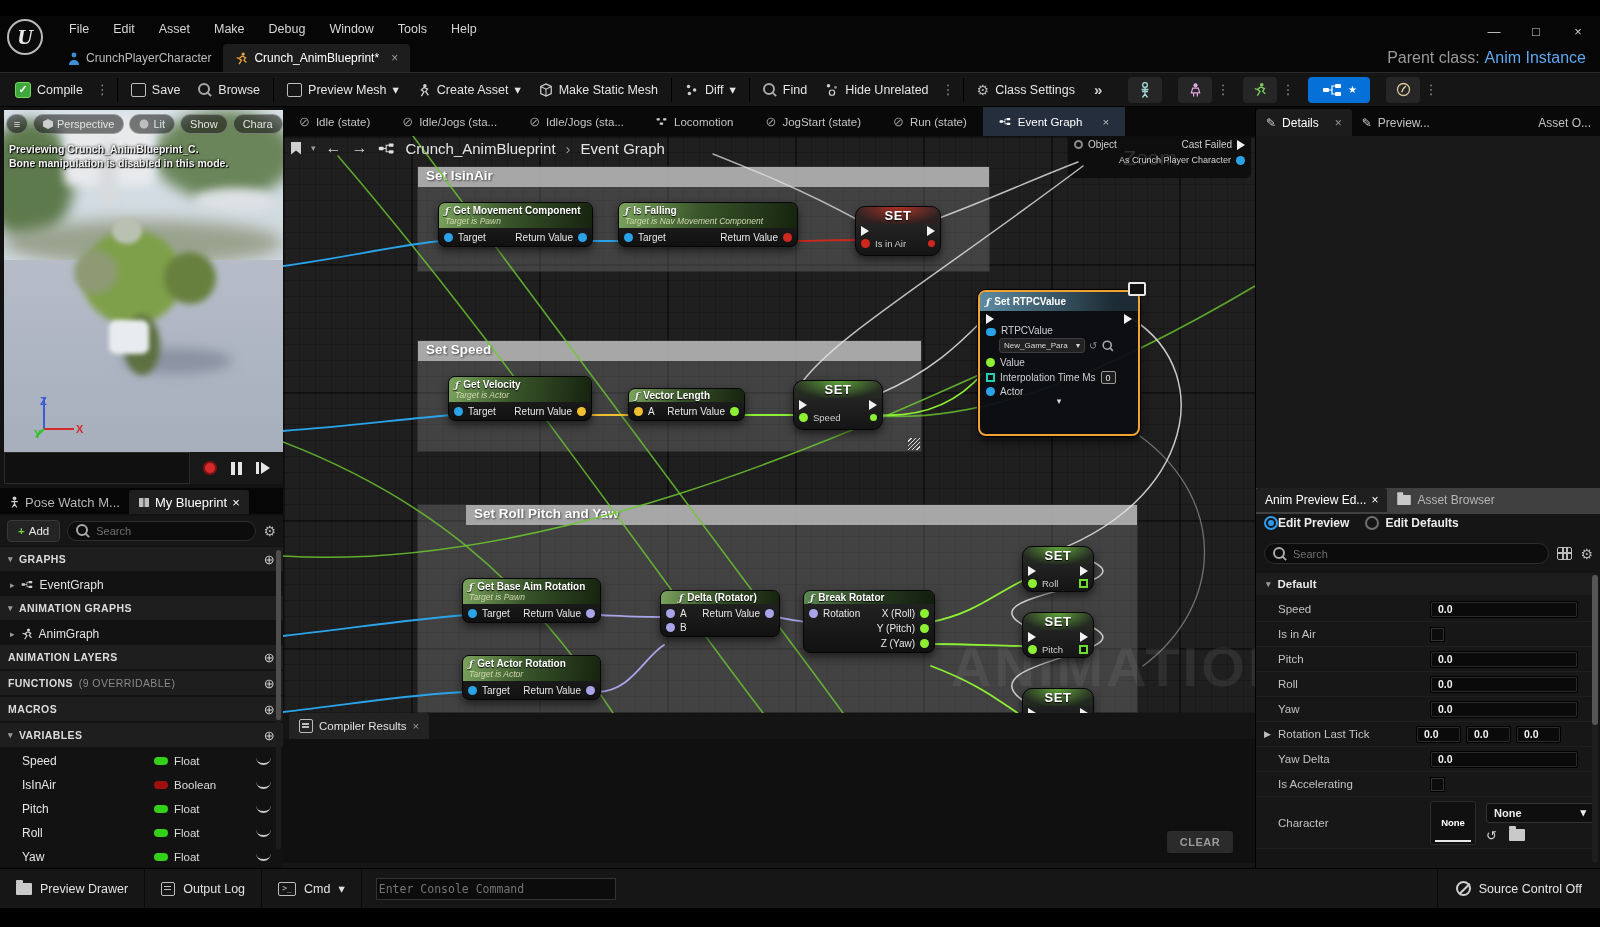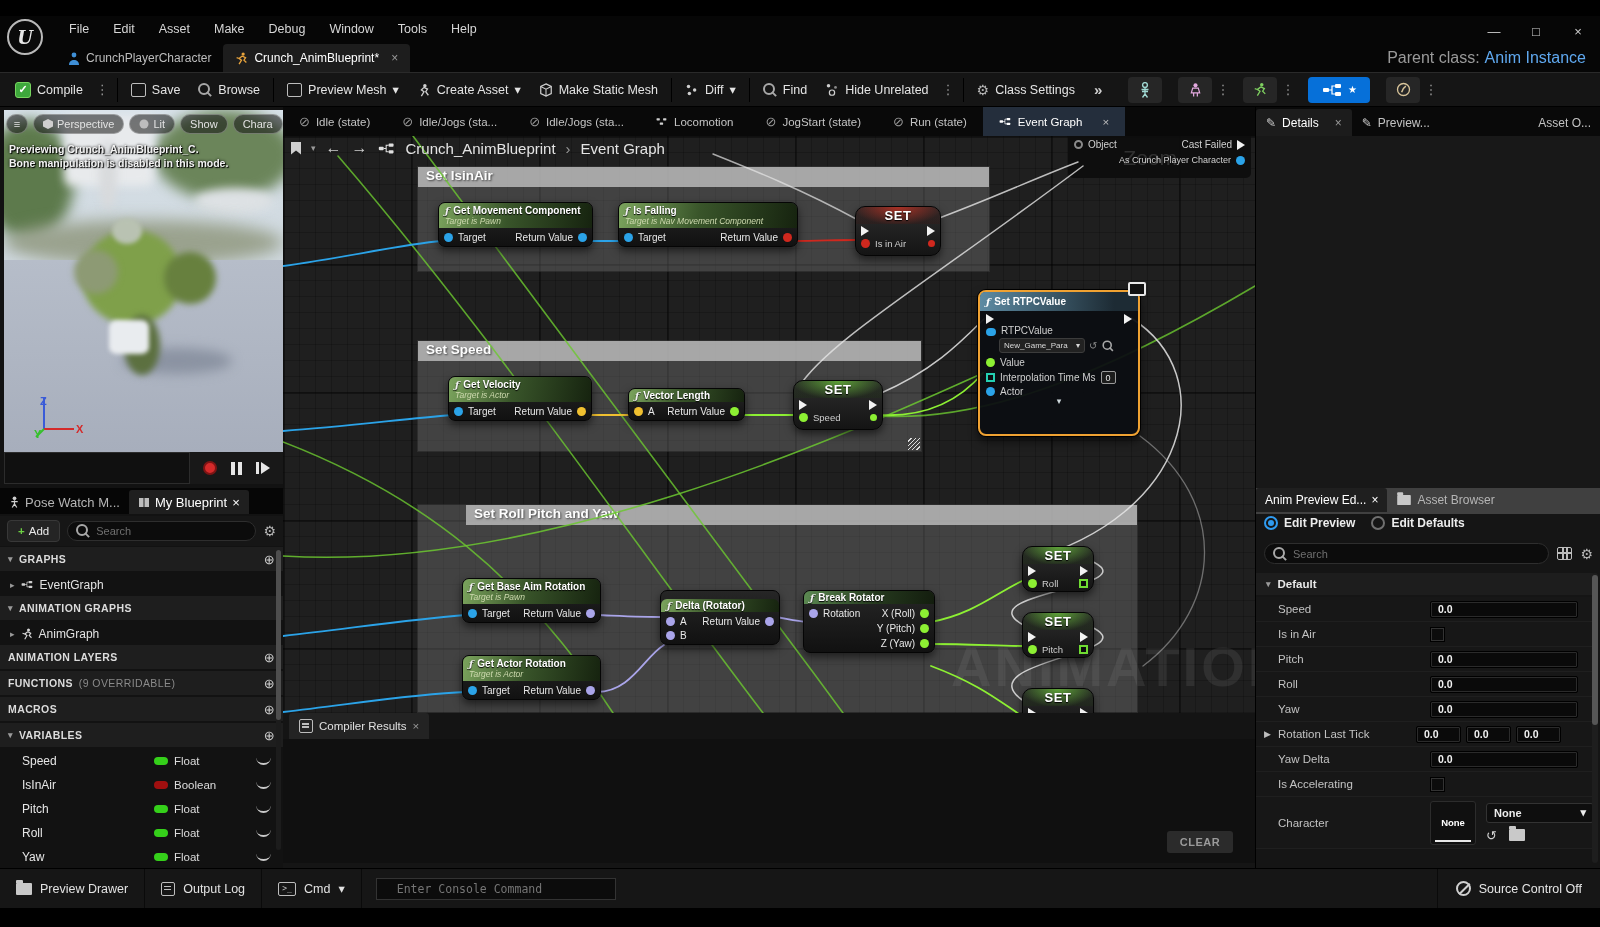--- a/index.html
+++ b/index.html
@@ -155,21 +155,21 @@
   .ccol{display:flex;flex-direction:column;gap:5px;}
   .crow-ic{display:flex;gap:12px;align-items:center;color:#cfcfcf;font-size:13px;}
   .rscroll{position:absolute;right:2px;top:466px;width:6px;height:290px;background:#1e1e1e;border-radius:3px;}
   .rscroll i{position:absolute;top:2px;left:0;width:6px;height:150px;background:#565656;border-radius:3px;display:block;}
   
   .statusbar{position:absolute;top:868px;left:0;width:1600px;height:40px;background:#161616;border-top:1px solid #000;display:flex;align-items:center;}
   .sbtn{display:flex;align-items:center;gap:8px;font-size:12.5px;color:#e2e2e2;padding:0 16px;height:100%;border-right:1px solid #0a0a0a;}
   .folder{width:16px;height:12px;background:#c9c9c9;border-radius:1px;position:relative;}
   .folder::before{content:"";position:absolute;top:-3px;left:0;width:7px;height:3px;background:#c9c9c9;border-radius:1px 1px 0 0;}
   .cmdico{width:18px;height:14px;border:1.5px solid #bdbdbd;border-radius:2px;color:#bdbdbd;font-size:8px;display:flex;align-items:center;justify-content:center;font-family:"DejaVu Sans Mono",monospace;}
-  .console{width:240px;height:22px;background:#0c0c0c;border:1px solid #333;margin-left:14px;color:#8a8a8a;font-family:"DejaVu Sans Mono",monospace;font-size:11.5px;display:flex;align-items:center;padding:0 18px;}
+  .console{width:240px;height:22px;background:#0c0c0c;border:1px solid #333;margin-left:14px;color:#8a8a8a;font-family:"DejaVu Sans Mono",monospace;font-size:11.5px;display:flex;align-items:center;padding:0 0;}
   .console input{background:transparent;border:none;outline:none;color:#8a8a8a;font-family:"DejaVu Sans Mono",monospace;font-size:11.5px;width:100%;}
   .srcctl{margin-left:auto;display:flex;align-items:center;gap:8px;font-size:12.5px;color:#e6e6e6;padding:0 18px;height:100%;border-left:1px solid #0a0a0a;}
   .noentry{width:15px;height:15px;border:2px solid #cfcfcf;border-radius:50%;position:relative;}
   .noentry::after{content:"";position:absolute;left:-1px;top:5px;width:15px;height:2px;background:#cfcfcf;transform:rotate(-45deg);}
 </style>
 </head>
 <body>
 
 <div class="root">
 
@@ -730,21 +730,21 @@
               <span class="pin p-blue"></span>
               <span>Target</span>
             </span>
             <span class="pl">
               <span>Return Value</span>
               <span class="pin p-lav"></span>
             </span>
           </div>
       </div>
       <div class="node" style="left:377px;top:454px;width:120px;">
-        <div class="nh" style="padding:1px 6px;margin-top:8px;"><span class="t"><span class="fx">ƒ</span><span>Delta (Rotator)</span></span></div>
+        <div class="nh" style="padding:1px 18px;"><span class="t"><span class="fx">ƒ</span><span>Delta (Rotator)</span></span></div>
         <div class="prow">
             <span class="pl">
               <span class="pin p-lav"></span>
               <span>A</span>
             </span>
             <span class="pl">
               <span>Return Value</span>
               <span class="pin p-lav"></span>
             </span>
           </div>
@@ -892,21 +892,21 @@
       <div class="btab active" style="font-size:12px;">
           <span>Anim Preview Ed...</span>
           <span class="x">×</span>
         </div>
       <div class="btab" style="font-size:12px;">
           <span class="folder" style="transform:scale(.85);"></span>
           <span>Asset Browser</span>
         </div>
     </div>
     <div class="radios">
-      <span style="display:flex;align-items:center;gap:6px;">
+      <span style="display:flex;align-items:center;">
           <span class="radio on"></span>
           <span>Edit Preview</span>
         </span>
       <span style="display:flex;align-items:center;gap:6px;">
           <span class="radio"></span>
           <span>Edit Defaults</span>
         </span>
     </div>
     <div class="rsearch">
       <div class="searchpill">

